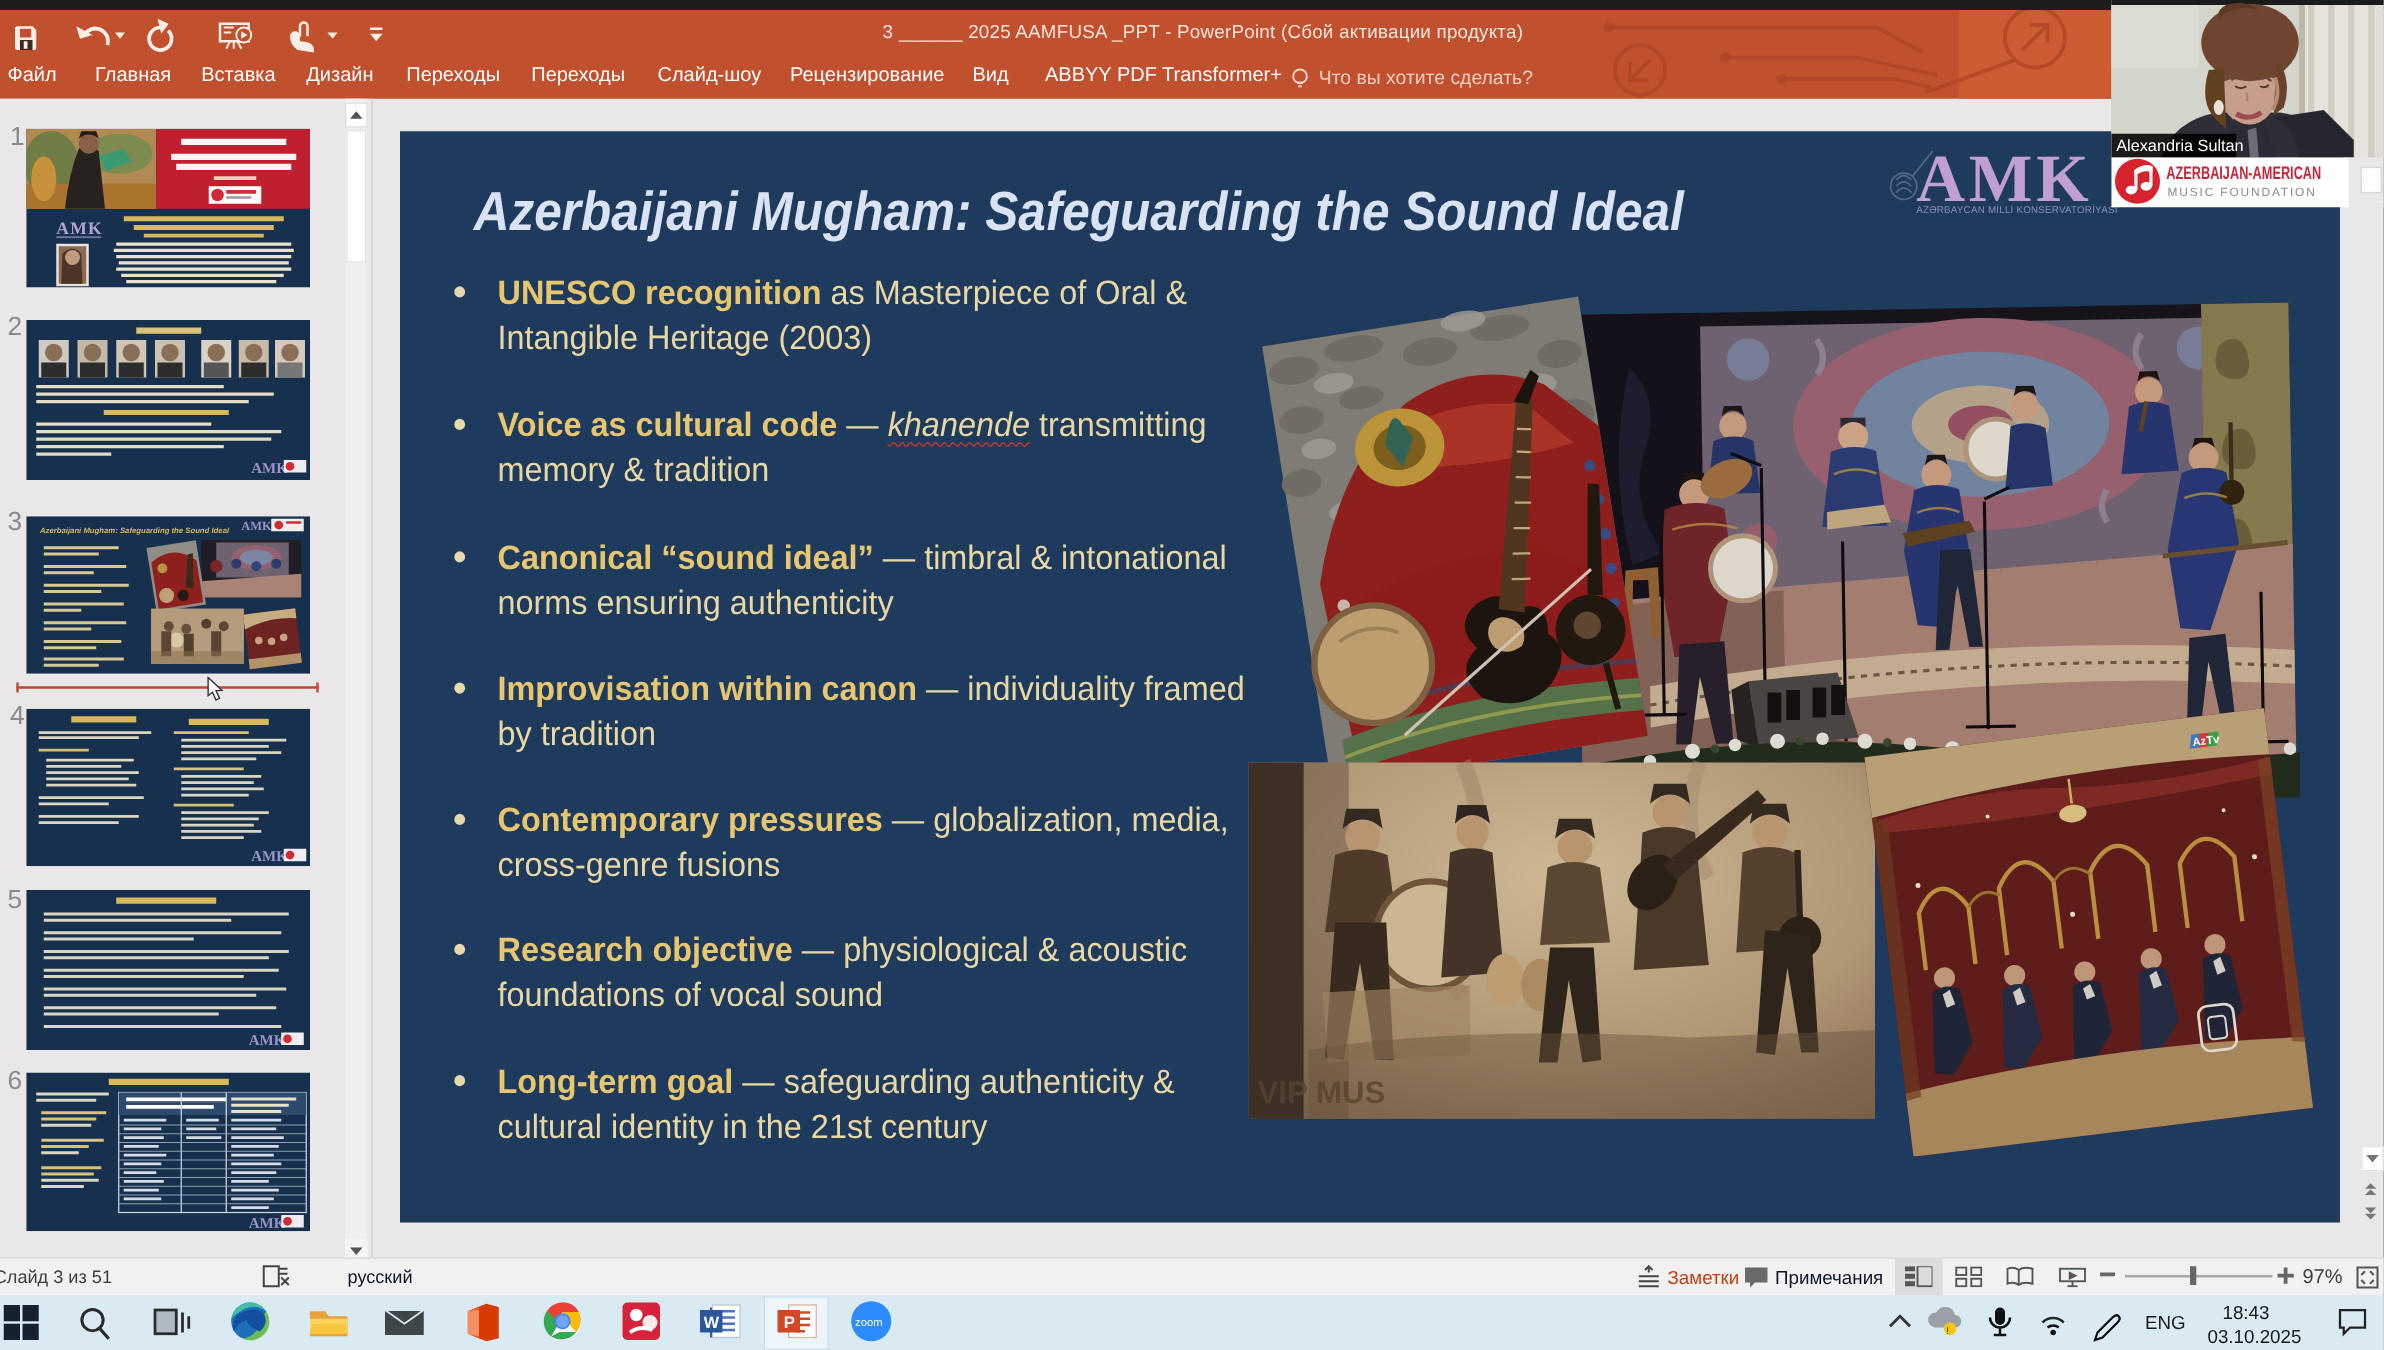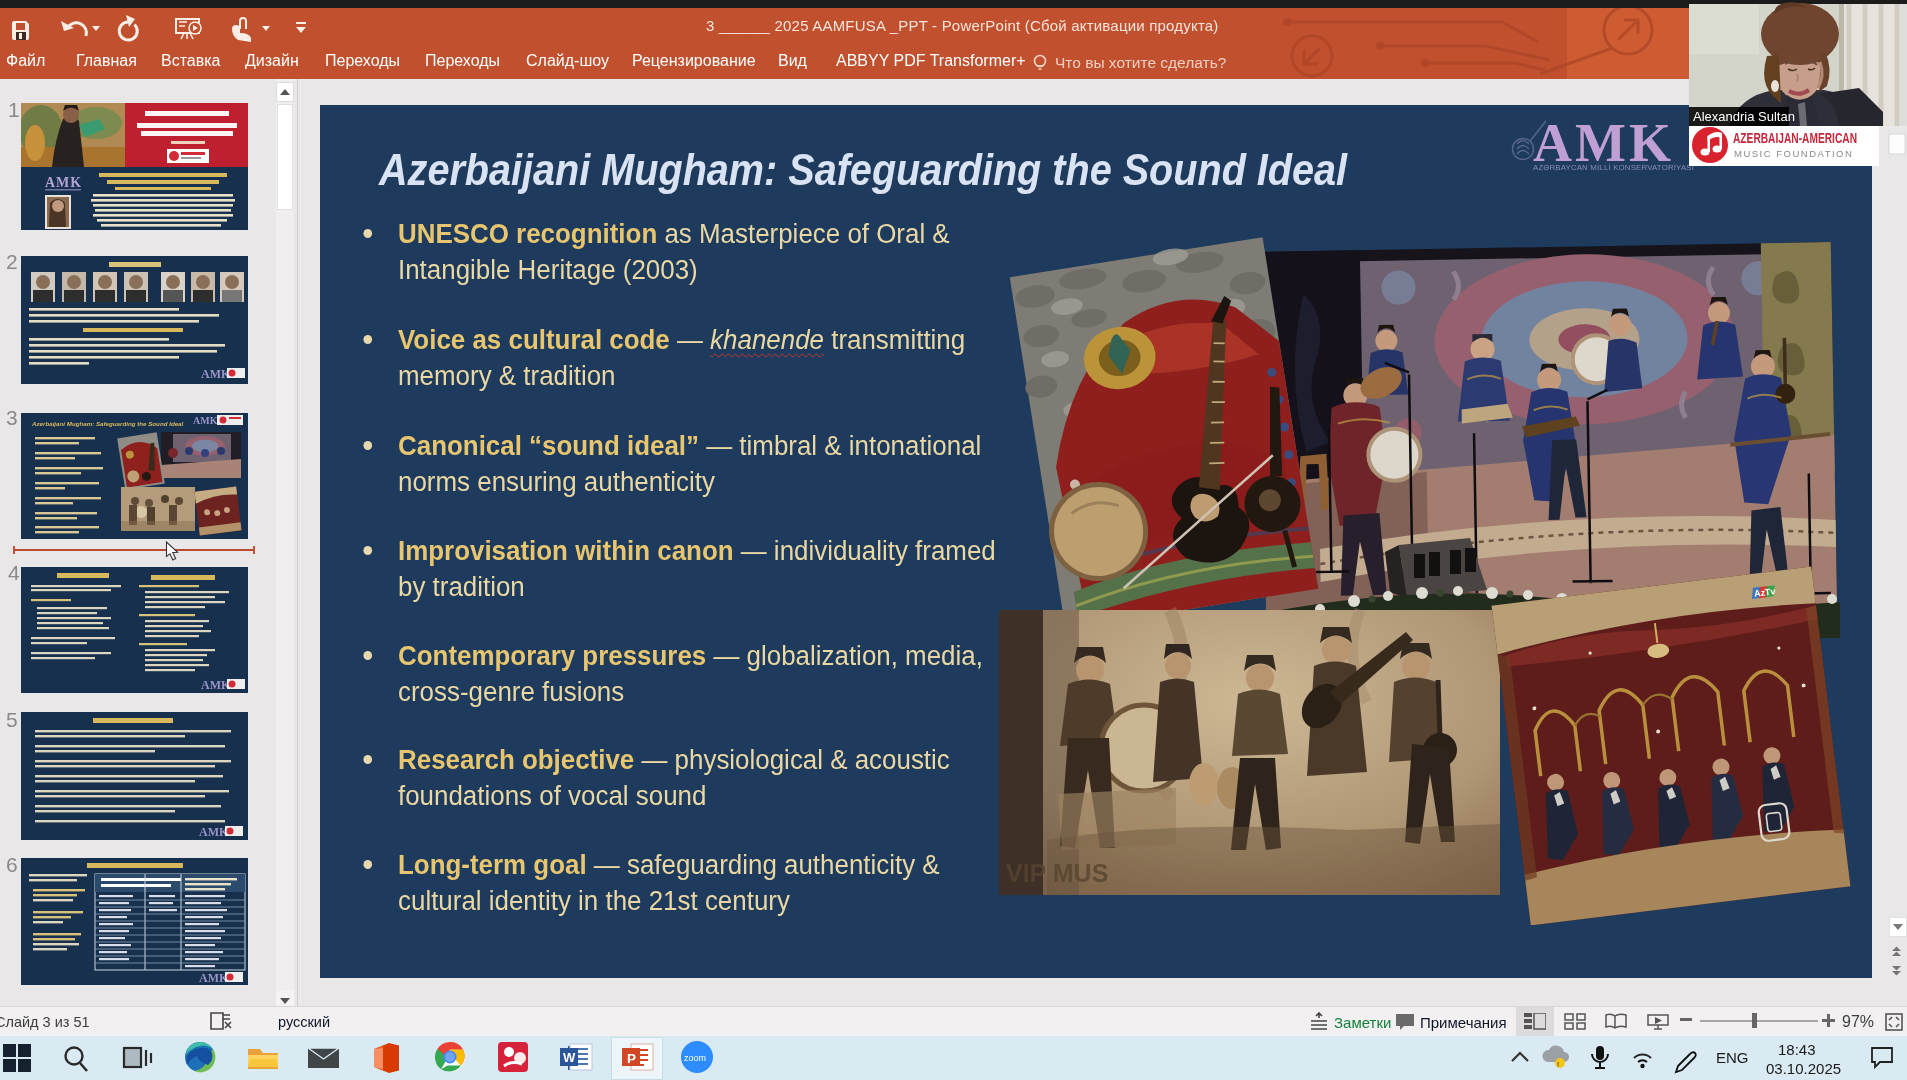--- a/index.html
+++ b/index.html
@@ -744,21 +744,21 @@
   <div class="abs" style="left:-5px;top:1014px;color:#3d3d3d;font-size:14.5px;">Слайд 3 из 51</div>
   <svg class="abs" style="left:208px;top:1011px" width="26" height="20" viewBox="0 0 26 20">
     <g fill="none" stroke="#444" stroke-width="1.6">
       <path d="M3 2 h12 v16 h-12 z" fill="#f2f0f1"></path>
       <path d="M15 4 l7 0 m-7 4 l7 0"></path>
       <path d="M17 11 l6 6 m0 -6 l-6 6"></path>
     </g>
   </svg>
   <div class="abs" style="left:278px;top:1014px;color:#0f172a;font-size:14.5px;">русский</div>
 
-  <div class="abs" style="left:1334px;top:1014px;color:#15803d;font-size:15px;">Заметки</div>
+  <div class="abs" style="left:1334px;top:1014px;color:#c2410c;font-size:15px;">Заметки</div>
   <svg class="abs" style="left:1308px;top:1012px" width="22" height="20" viewBox="0 0 22 20">
     <g stroke="#444" stroke-width="1.6" fill="none">
       <path d="M3 17 h16 M3 13 h16 M3 9 h16"></path>
         <path d="M11 6 V1 M8 4 l3 -3 3 3"></path>
     </g>
   </svg>
   <div class="abs" style="left:1420px;top:1014px;color:#0f172a;font-size:15px;">Примечания</div>
   <svg class="abs" style="left:1394px;top:1012px" width="22" height="20" viewBox="0 0 22 20">
     <path d="M2 2 h18 v12 h-10 l-4 4 v-4 h-4 z" fill="#6a6a6a"></path>
   </svg>

